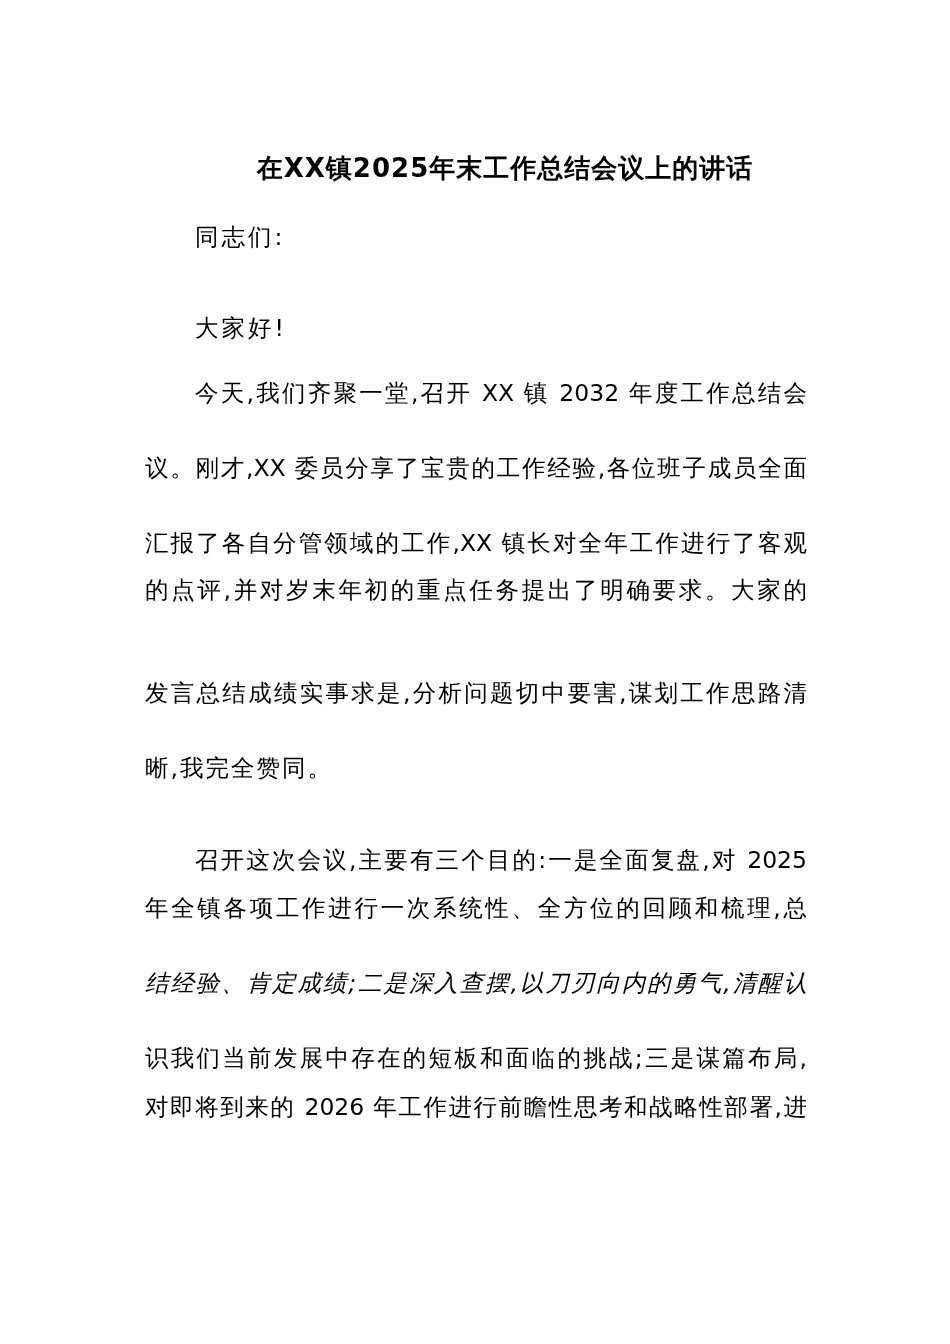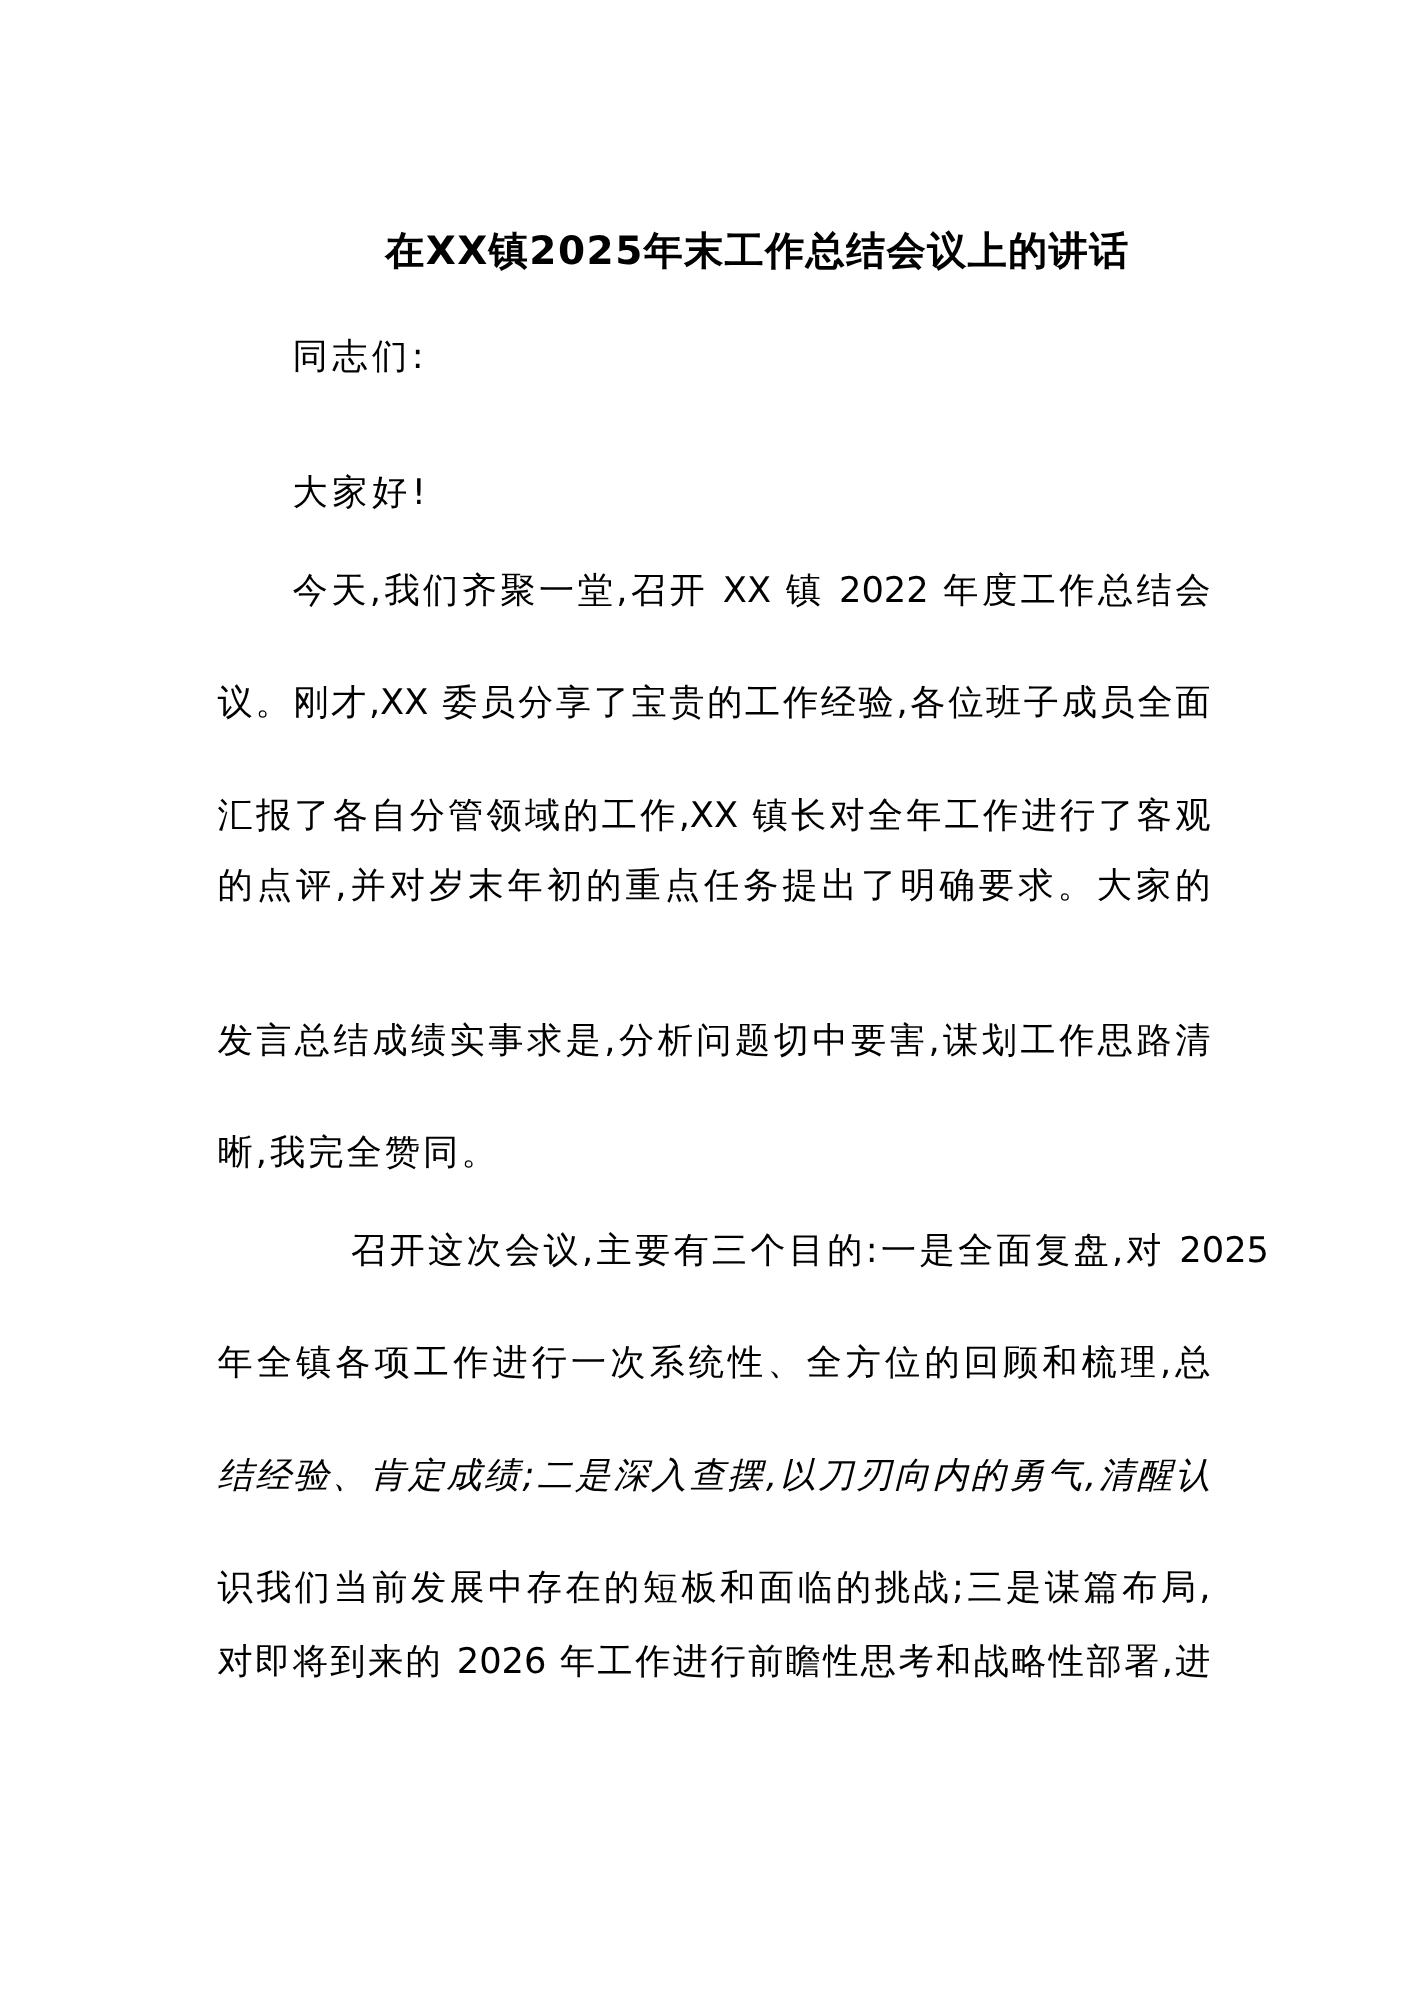--- a/index.html
+++ b/index.html
@@ -59,29 +59,29 @@
 
 <div class="page">
 
   <div class="title">在XX镇2025年末工作总结会议上的讲话</div>
 
   <div class="line indent short" style="top:308px;">大家好!</div>
 
   <div class="line indent short" style="top:217px;">同志们:</div>
 
   <div>
-    <div class="line indent" style="top:373px;">今天,我们齐聚一堂,召开 XX 镇 2022 年度工作总结会</div>
+    <div class="line indent" style="top:373px;">今天,我们齐聚一堂,召开 XX 镇 2032 年度工作总结会</div>
     <div class="line" style="top:448px;">议。刚才,XX 委员分享了宝贵的工作经验,各位班子成员全面</div>
     <div class="line" style="top:523px;">汇报了各自分管领域的工作,XX 镇长对全年工作进行了客观</div>
     <div class="line" style="top:570px;">的点评,并对岁末年初的重点任务提出了明确要求。大家的</div>
     <div class="line" style="top:673px;">发言总结成绩实事求是,分析问题切中要害,谋划工作思路清</div>
     <div class="line short" style="top:748px; letter-spacing:2px;">晰,我完全赞同。</div>
   </div>
 
   <div>
-    <div class="line indent" style="top:813px;margin-left:39px;">召开这次会议,主要有三个目的:一是全面复盘,对 2025</div>
+    <div class="line indent" style="top:840px;">召开这次会议,主要有三个目的:一是全面复盘,对 2025</div>
     <div class="line" style="top:888px;">年全镇各项工作进行一次系统性、全方位的回顾和梳理,总</div>
     <div class="line" style="top:963px;font-style:italic;">结经验、肯定成绩;二是深入查摆,以刀刃向内的勇气,清醒认</div>
     <div class="line" style="top:1038px;">识我们当前发展中存在的短板和面临的挑战;三是谋篇布局,</div>
     <div class="line" style="top:1087px;">对即将到来的 2026 年工作进行前瞻性思考和战略性部署,进</div>
   </div>
 
 </div>
 
 </body></html>

